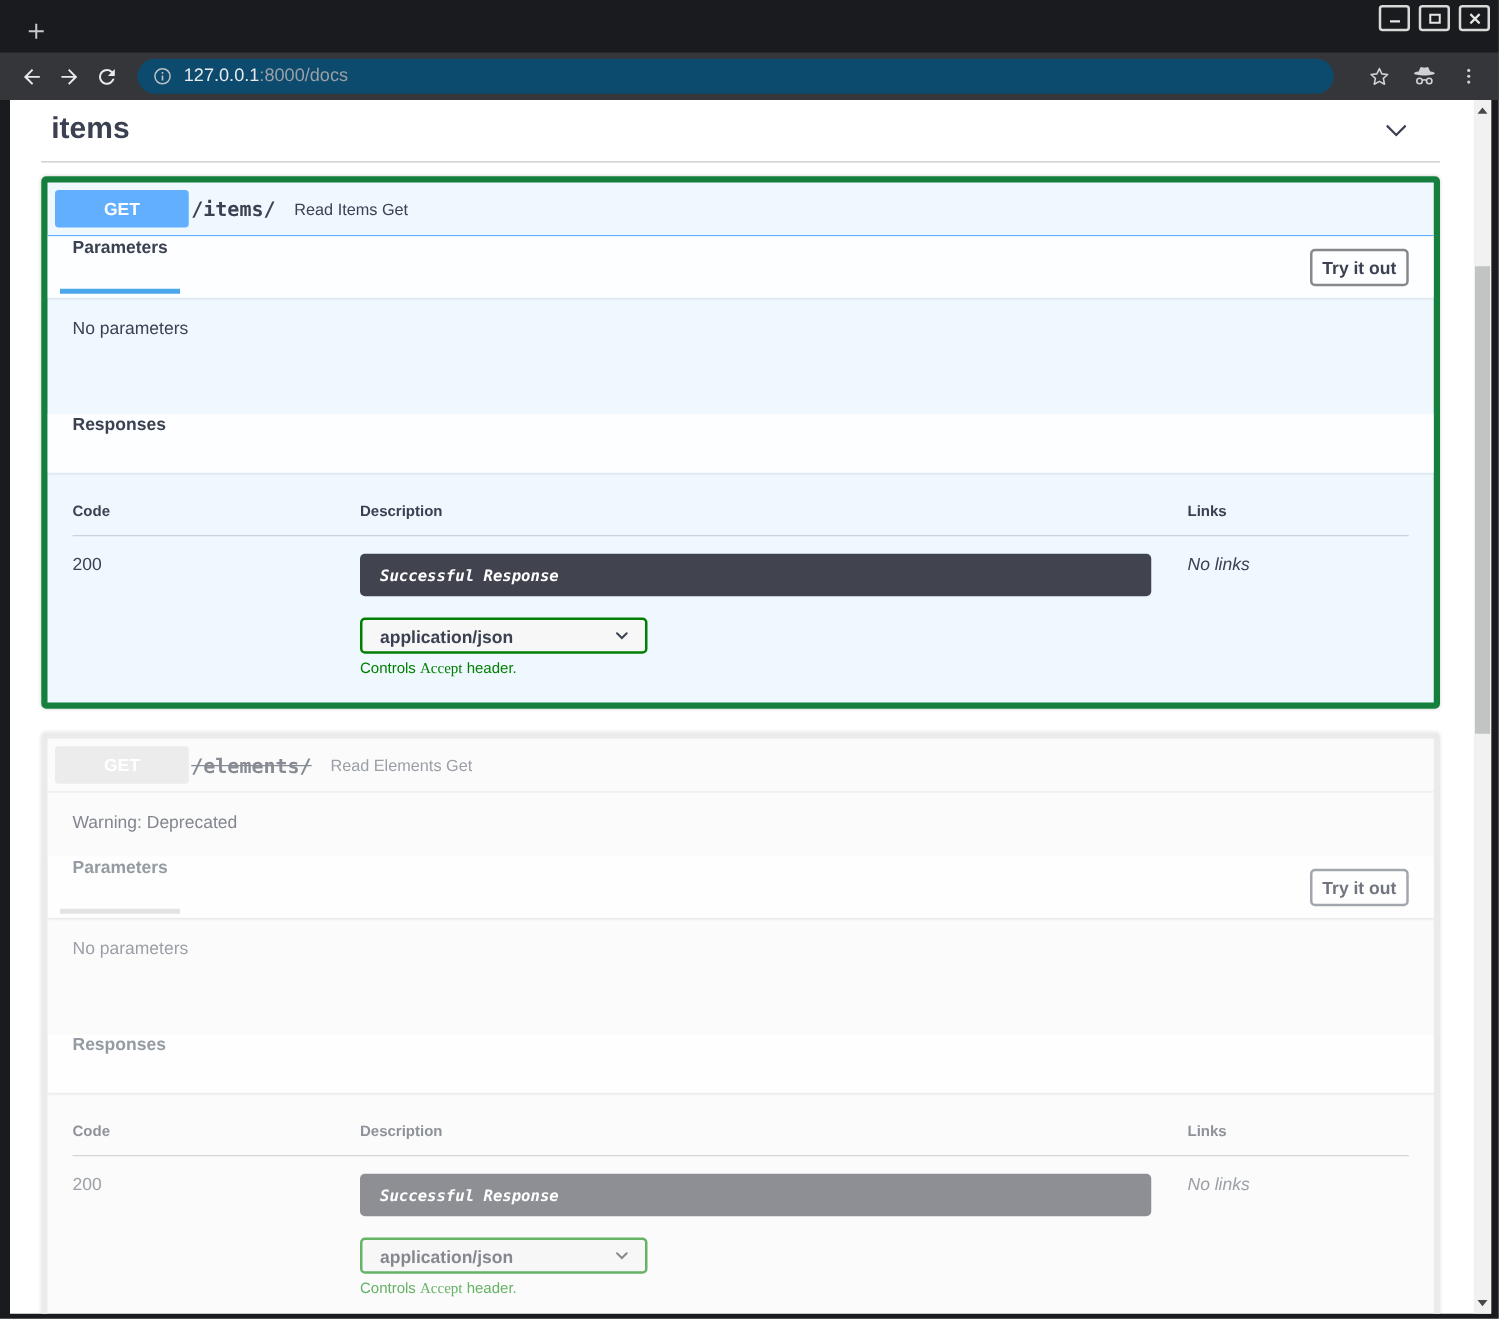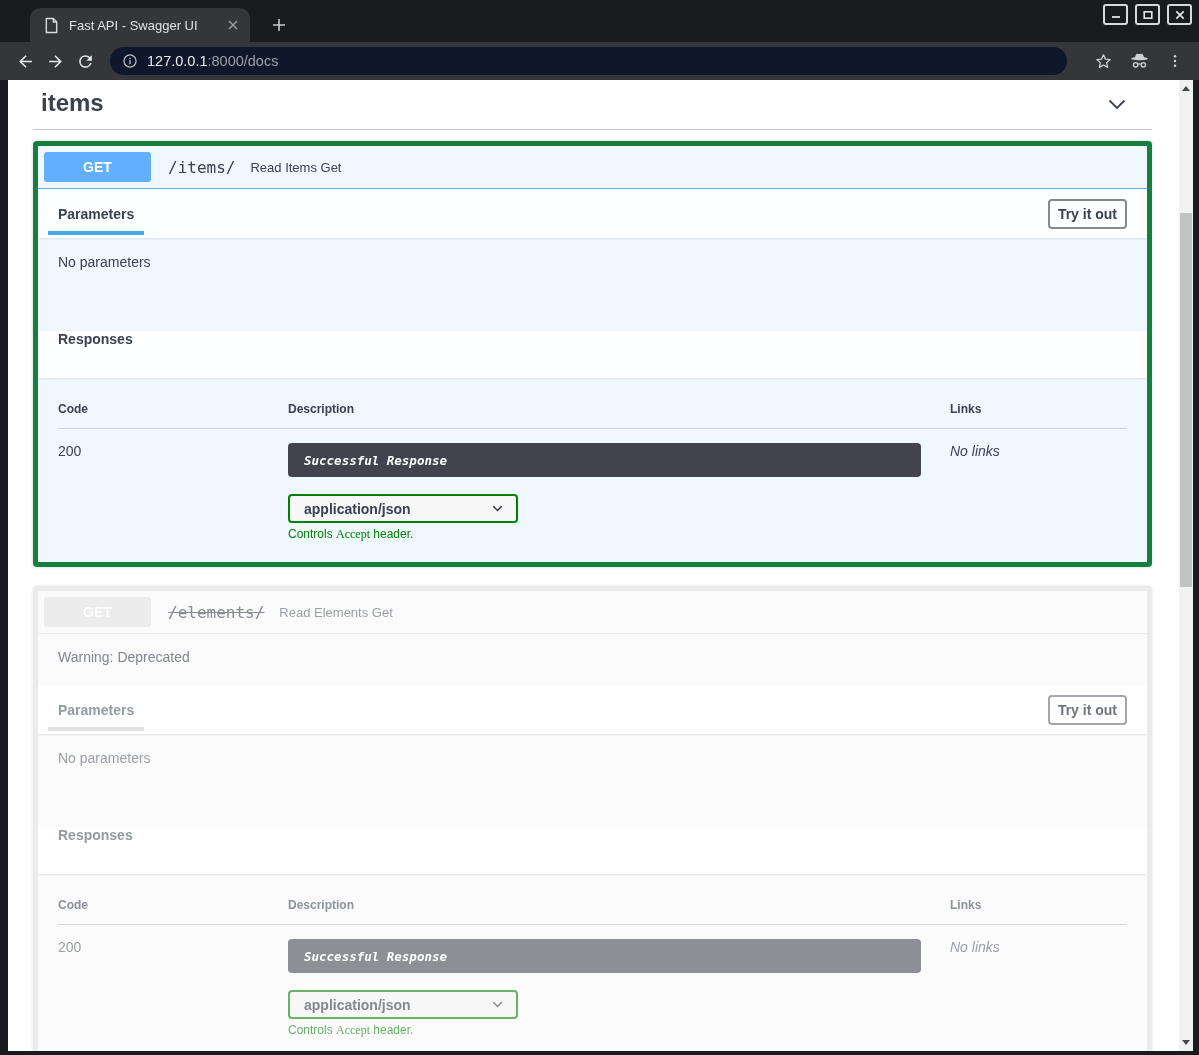--- a/index.html
+++ b/index.html
@@ -9,21 +9,21 @@
   .tabstrip{position:absolute;top:0;left:0;right:0;height:42px;background:#1a1b1e;display:flex;align-items:flex-end}
   .tab{margin-left:30px;width:220px;height:34px;background:#35363a;border-radius:10px 10px 0 0;display:flex;align-items:center;gap:10px;padding:0 8px 0 14px;box-sizing:border-box;cursor:default}
   .tab-title{color:#dee1e5;font-size:13px;flex:1;white-space:nowrap;overflow:hidden}
   .tab-close{width:18px;height:18px;display:flex;align-items:center;justify-content:center;border-radius:50%}
   .newtab{width:26px;height:26px;margin:0 0 4px 16px;display:flex;align-items:center;justify-content:center}
   .win-controls{position:absolute;top:4px;right:7px;display:flex;gap:7px}
   .win-btn{width:21px;height:17px;border:2px solid #d9d9d9;border-radius:3px;display:flex;align-items:center;justify-content:center;background:transparent}
 
   .toolbar{position:absolute;top:42px;left:0;right:0;height:38px;background:#35363a;display:flex;align-items:center;padding:0 10px;box-sizing:border-box}
   .nav-btn{width:30px;height:30px;display:flex;align-items:center;justify-content:center;border-radius:50%}
-  .urlbar{flex:1;height:28px;background:#0f172a;border-radius:14px;margin:0 14px 0 10px;display:flex;align-items:center;padding:0 12px;gap:9px;box-sizing:border-box}
+  .urlbar{flex:1;height:28px;background:#0c4a6e;border-radius:14px;margin:0 14px 0 10px;display:flex;align-items:center;padding:0 12px;gap:9px;box-sizing:border-box}
   .url-text{font-size:14.5px;color:#9aa0a6;white-space:nowrap}
   .url-text .host{color:#e8eaed}
   .tb-icon{width:28px;height:28px;display:flex;align-items:center;justify-content:center;margin-left:8px}
 
   
   .content{position:absolute;left:8px;right:6px;top:80px;bottom:4px;background:#fff;overflow:hidden}
   .scrollbar{position:absolute;top:0;right:0;bottom:0;width:14px;background:#f0f1f0}
   .sb-arrow{position:absolute;left:0;width:14px;height:13px;display:flex;align-items:center;justify-content:center}
   .sb-arrow.up{top:2px}.sb-arrow.down{bottom:2px}
   .tri-up{width:0;height:0;border-left:4px solid transparent;border-right:4px solid transparent;border-bottom:5px solid #46494c}
@@ -36,29 +36,29 @@
   .tag-title{font-size:24px;font-weight:bold;margin:0 14px 0 8px;color:#3b4151}
   .tag-chevron{position:absolute;right:22px;top:11px;width:26px;height:26px;display:flex;align-items:center;justify-content:center}
 
   .opblock{margin-top:11px;border:5px solid #15803d;border-radius:4px;background:rgba(97,175,254,.1);box-shadow:0 0 3px rgba(0,0,0,.19);overflow:hidden}
   .opblock.deprecated{margin-top:19px;border-color:#ebebeb;background:rgba(235,235,235,.18);box-shadow:0 0 3px rgba(0,0,0,.12)}
 
   .op-summary{display:flex;align-items:center;padding:6px;border-bottom:1px solid #61affe;cursor:pointer}
   .deprecated .op-summary{border-bottom-color:#ececec}
   .method-badge{width:107px;text-align:center;padding:7px 0;font-size:14px;font-weight:bold;color:#fff;background:#61affe;border-radius:3px}
   .deprecated .method-badge{background:#ececec}
-  .op-path{margin-left:17px;font-family:"DejaVu Sans Mono","Liberation Mono",monospace;font-weight:normal;font-size:16px;color:#3b4151}
+  .op-path{margin-left:2px;font-family:"DejaVu Sans Mono","Liberation Mono",monospace;font-weight:bold;font-size:16px;color:#3b4151}
   .deprecated .op-path{color:#878b93;text-decoration:line-through}
   .op-desc{margin-left:15px;font-size:13px;color:#3b4151}
   .deprecated .op-desc{color:#9a9ea6}
 
   .dep-warning{padding:15px 20px 20px;font-size:14px;font-weight:normal;color:#82868f}
 
   .sec-header{display:flex;justify-content:space-between;align-items:center;height:49px;padding:0 20px 0 10px;background:rgba(255,255,255,.8);box-shadow:0 1px 2px rgba(0,0,0,.1);box-sizing:border-box}
-  .param-tab{align-self:stretch;display:flex;align-items:center;padding:0 10px;position:relative}
+  .param-tab{align-self:stretch;display:flex;padding:0 10px;position:relative}
   .param-tab:after{content:"";position:absolute;left:0;right:0;bottom:3px;height:4px;background:#4aa7ea}
   .deprecated .param-tab:after{background:#e3e3e3}
   .sec-title{font-size:14px;font-weight:bold;color:#3b4151;margin:0}
   .deprecated .sec-title{color:#959ba3}
   .tryout-btn{padding:5px 8px;border:2px solid #888;border-radius:4px;background:transparent;font-size:14px;font-weight:bold;color:#3b4151;font-family:inherit;cursor:pointer}
   .deprecated .tryout-btn{border-color:#a3a6ad;color:#70747e}
 
   .params-body{padding:16px 20px 61px;font-size:14px;color:#3b4151}
   .deprecated .params-body{color:#9b9fa6}
 
@@ -78,34 +78,20 @@
   .media-select{margin-top:17px;width:230px;height:29px;box-sizing:border-box;border:2px solid #008000;border-radius:4px;background:#f7f7f7;display:flex;align-items:center;justify-content:space-between;padding:0 12px 0 14px;font-size:14px;font-weight:bold;color:#3b4151;cursor:pointer}
   .deprecated .media-select{border-color:#66b366;color:#85888f}
   .accept-note{margin-top:4px;font-size:12px;color:#008000}
   .accept-note .mono{font-family:Liberation Serif, serif;font-size:12px}
   .deprecated .accept-note{color:#66b366}
 </style>
 </head>
 <body>
 
 <div class="tabstrip">
-  <div class="tab">
-    <span style="display:flex">
-      <svg width="15" height="17" viewBox="0 0 16 18">
-          <path d="M2.5 1.5 h7.5 l3.5 3.8 v11.2 h-11 z" fill="none" stroke="#d8dadd" stroke-width="1.5"></path>
-          <path d="M10 1.5 v3.8 h3.5" fill="none" stroke="#d8dadd" stroke-width="1.5"></path>
-        </svg>
-    </span>
-    <span class="tab-title">Fast API - Swagger UI</span>
-    <span class="tab-close">
-      <svg width="10" height="10" viewBox="0 0 10 10">
-          <path d="M1 1 L9 9 M9 1 L1 9" stroke="#9aa0a6" stroke-width="1.4"></path>
-        </svg>
-    </span>
-  </div>
   <div class="newtab">
     <svg width="14" height="14" viewBox="0 0 14 14">
         <path d="M7 1 V13 M1 7 H13" stroke="#c7cacd" stroke-width="1.6"></path>
       </svg>
   </div>
   <div class="win-controls">
     <div class="win-btn">
       <svg width="10" height="10" viewBox="0 0 10 10">
           <path d="M1 7 H9" stroke="#e5e5e5" stroke-width="1.8"></path>
         </svg>

